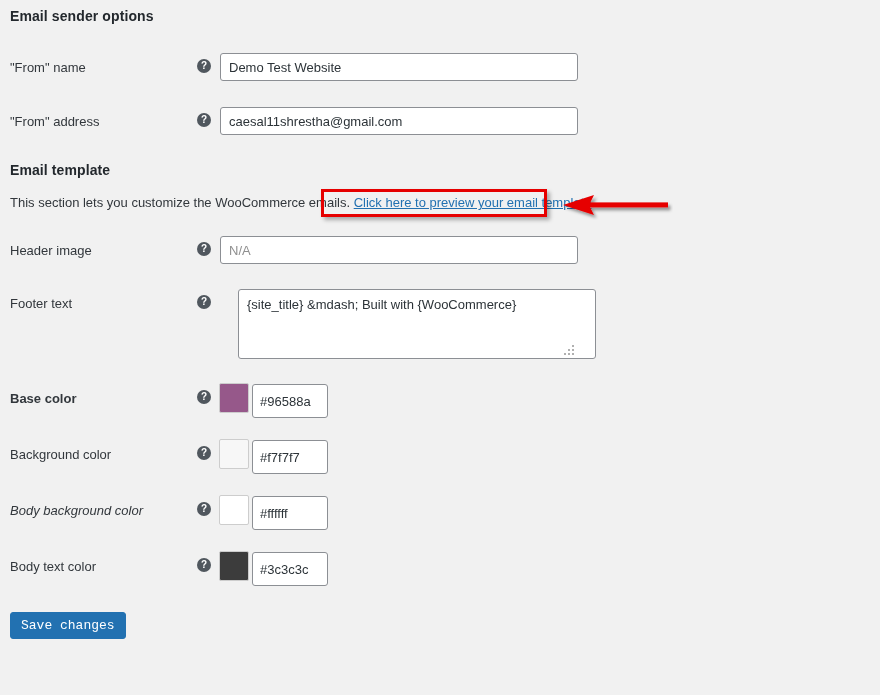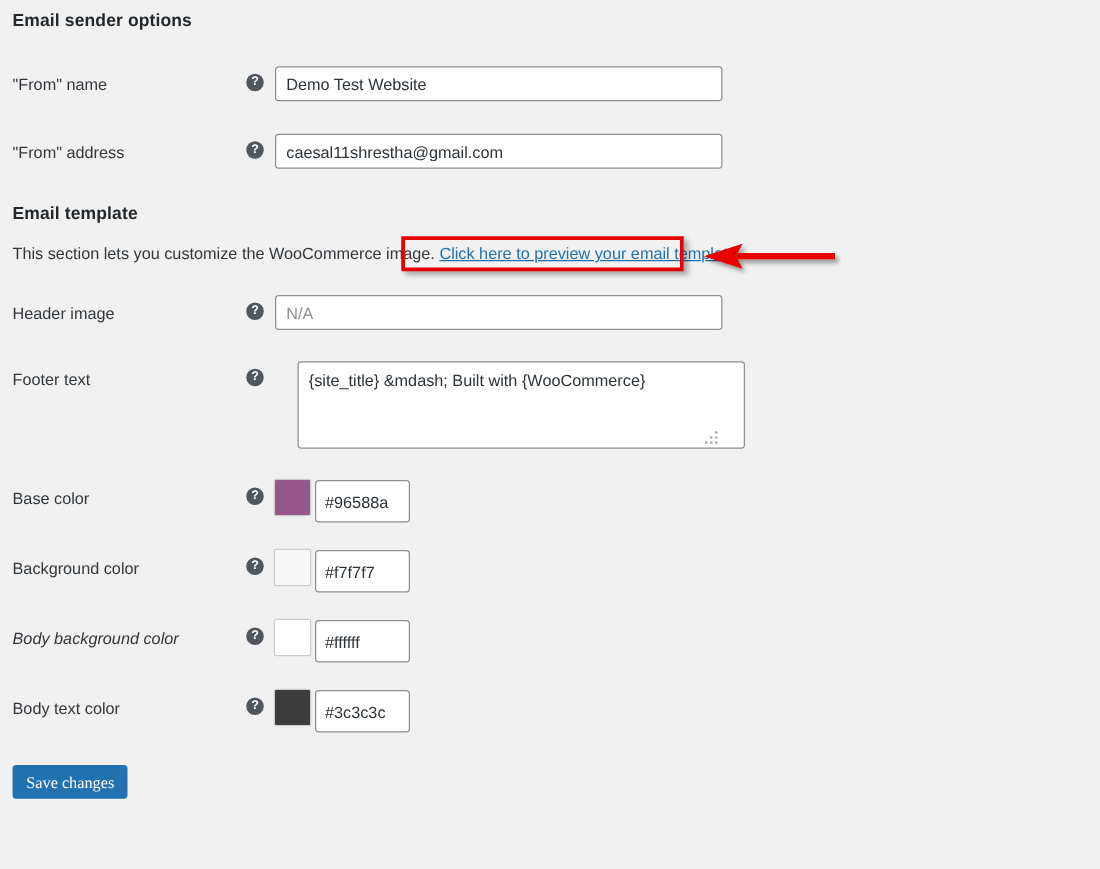--- a/index.html
+++ b/index.html
@@ -167,21 +167,21 @@
   .submit-button {
     position: absolute;
     left: 10px;
     top: 612px;
     height: 27px;
     box-sizing: border-box;
     background: #2271b1;
     border: 1px solid #2271b1;
     border-radius: 3px;
     color: #ffffff;
-    font-family: Liberation Serif, serif;
+    font-family: Liberation Mono, monospace;
     font-size: 13px;
     line-height: 25px;
     padding: 0 10px;
     cursor: pointer;
     white-space: nowrap;
   }
 
   
   .anno-box {
     position: absolute;
@@ -219,21 +219,21 @@
 
   <div class="row" style="top:107px;">
     <div class="row-label" style="top:7px;">"From" address</div>
     <div class="helptip" style="top:6px;">?</div>
     <input class="text-input" style="top: 0px;" type="text" value="caesal11shrestha@gmail.com">
   </div>
 
   <div class="section-heading" id="heading-template">Email template</div>
 
   <div class="section-desc">
-    <span>This section lets you customize the WooCommerce image. </span><a href="#">Click here to preview your email template</a><span>.</span>
+    <span>This section lets you customize the WooCommerce emails. </span><a href="#">Click here to preview your email template</a><span>.</span>
   </div>
 
   <div class="row" style="top:236px;">
     <div class="row-label" style="top:7px;">Header image</div>
     <div class="helptip" style="top:6px;">?</div>
     <input class="text-input" style="top: 0px;" type="text" placeholder="N/A">
   </div>
 
   <div class="row" style="top:289px;">
     <div class="row-label" style="top:7px;">Footer text</div>
@@ -243,21 +243,21 @@
       <i style="left:8px; top:0px;"></i>
       <i style="left:8px; top:4px;"></i>
       <i style="left:4px; top:4px;"></i>
       <i style="left:8px; top:8px;"></i>
       <i style="left:4px; top:8px;"></i>
       <i style="left:0px; top:8px;"></i>
     </div>
   </div>
 
   <div class="row" style="top:383px;">
-    <div class="row-label" style="top:8px;">Base color</div>
+    <div class="row-label" style="top:8px;font-weight:bold;">Base color</div>
     <div class="helptip" style="top:7px;">?</div>
     <div class="color-swatch" style="top:0px; background:#96588a;"></div>
     <input class="color-input" style="top: 1px;" type="text" value="#96588a">
   </div>
 
   <div class="row" style="top:439px;">
     <div class="row-label" style="top:8px;">Background color</div>
     <div class="helptip" style="top:7px;">?</div>
     <div class="color-swatch" style="top:0px; background:#f7f7f7;"></div>
     <input class="color-input" style="top: 1px;" type="text" value="#f7f7f7">

